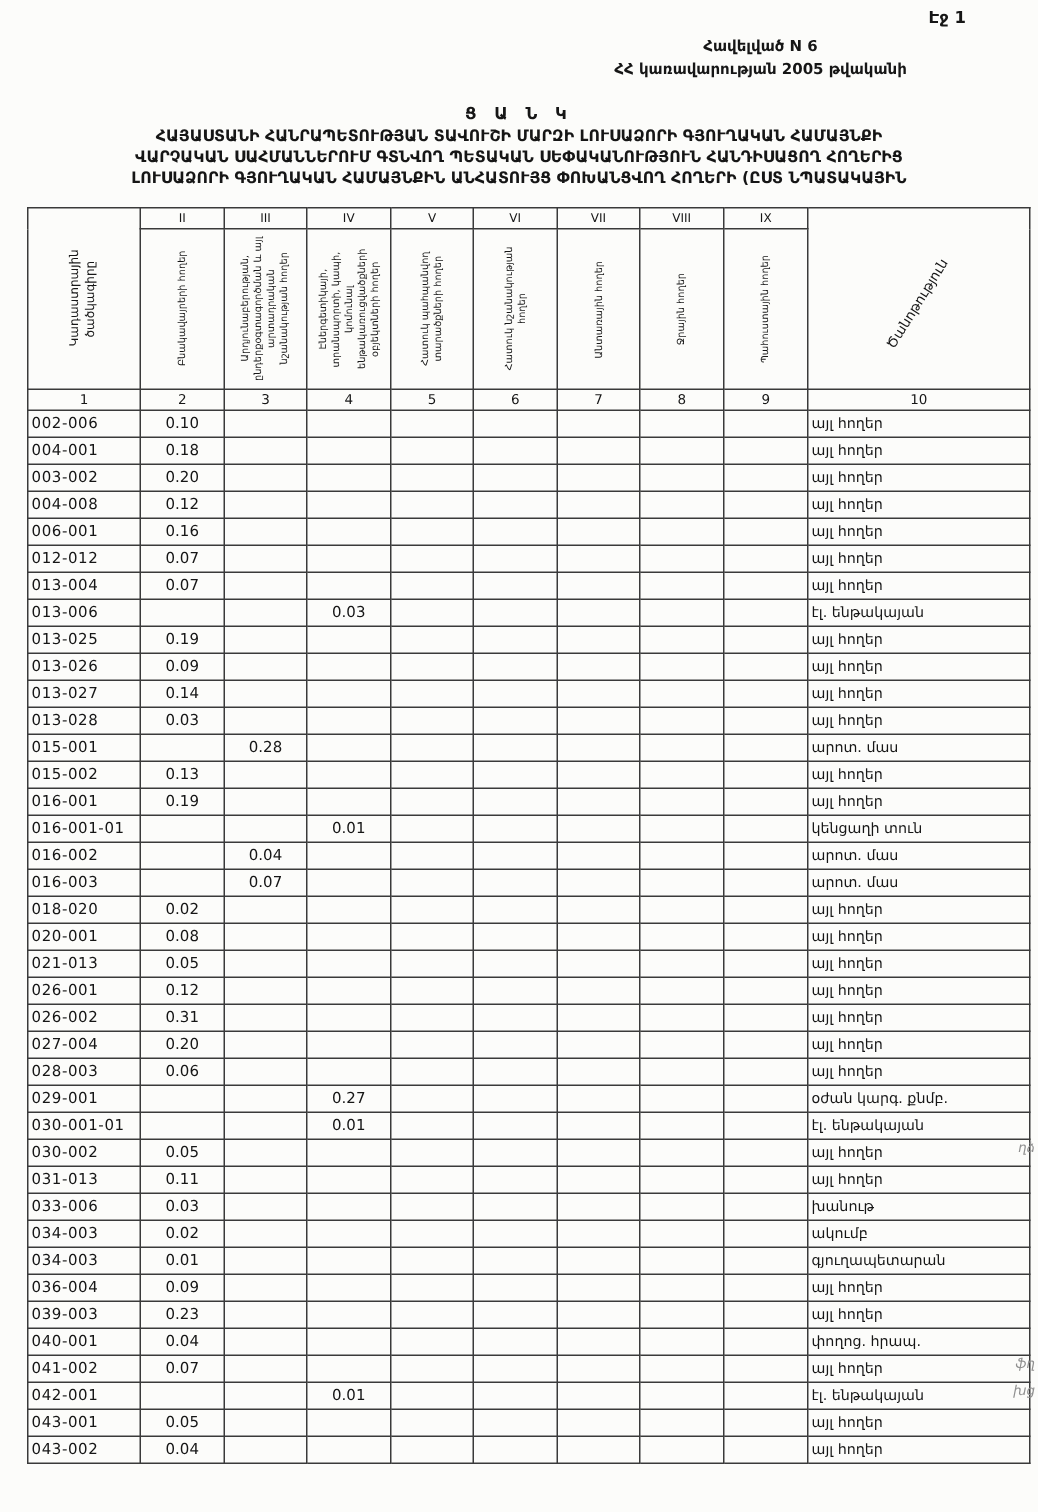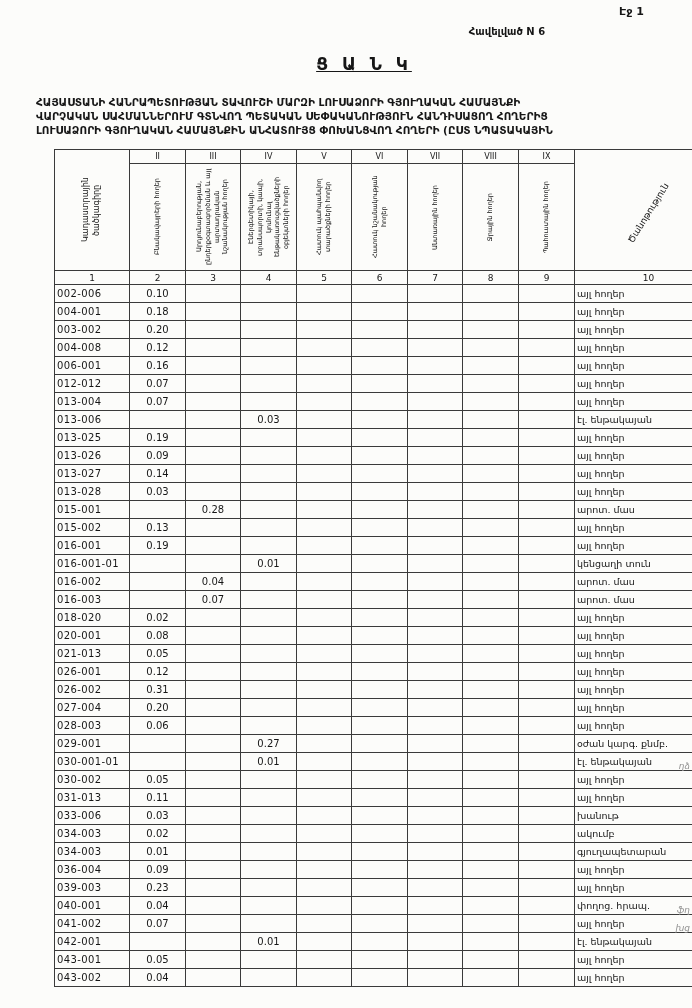--- a/index.html
+++ b/index.html
@@ -4,40 +4,39 @@
 <style>
   html,body{margin:0;padding:0;background:#d8d8d8;}
   .page{
     position:relative;
     width:692px;height:1008px;
     background:#fcfcfa;
     font-family:"DejaVu Sans",sans-serif;
     color:#161616;
     overflow:hidden;
     box-sizing:border-box;
-    padding-left:36px;
   }
   .pagenum{
     position:absolute;top:5px;right:48px;
     font-size:11px;font-weight:bold;
   }
   .doc-header{
     margin:24px 30px 0 auto;
     width:310px;
     text-align:center;
     font-size:10px;font-weight:bold;line-height:15px;
   }
   .title-main{
     margin-top:15px;
     text-align:center;
-    font-size:17px;font-weight:bold;letter-spacing:4px;text-decoration:underline;
+    font-size:11px;font-weight:bold;letter-spacing:4px;
   }
   .subtitle{
-    margin-top:21px;
-    text-align:left;
+    margin-top:2px;
+    text-align:center;
     font-size:10.5px;font-weight:bold;line-height:14px;
   }
   table.land{
     border-collapse:collapse;
     table-layout:fixed;
     width:668px;
     margin:12px 0 0 18px;
   }
   table.land th, table.land td{
     border:1px solid #3a3a3a;
@@ -87,20 +86,21 @@
 </style>
 </head>
 <body>
 
 <div class="page" id="page">
 
   <div class="pagenum">Էջ 1</div>
 
   <div class="doc-header">
     <div>Հավելված N 6</div>
+    <div>ՀՀ կառավարության 2005 թվականի</div>
   </div>
 
   <div class="title-main">Ց Ա Ն Կ</div>
 
   <div class="subtitle">
     <div>ՀԱՅԱՍՏԱՆԻ ՀԱՆՐԱՊԵՏՈՒԹՅԱՆ ՏԱՎՈՒՇԻ ՄԱՐԶԻ ԼՈՒՍԱՁՈՐԻ ԳՅՈՒՂԱԿԱՆ ՀԱՄԱՅՆՔԻ</div>
     <div>ՎԱՐՉԱԿԱՆ ՍԱՀՄԱՆՆԵՐՈՒՄ ԳՏՆՎՈՂ ՊԵՏԱԿԱՆ ՍԵՓԱԿԱՆՈՒԹՅՈՒՆ ՀԱՆԴԻՍԱՑՈՂ ՀՈՂԵՐԻՑ</div>
     <div>ԼՈՒՍԱՁՈՐԻ ԳՅՈՒՂԱԿԱՆ ՀԱՄԱՅՆՔԻՆ ԱՆՀԱՏՈՒՅՑ ՓՈԽԱՆՑՎՈՂ ՀՈՂԵՐԻ (ԸՍՏ ՆՊԱՏԱԿԱՅԻՆ</div>
   </div>
 

